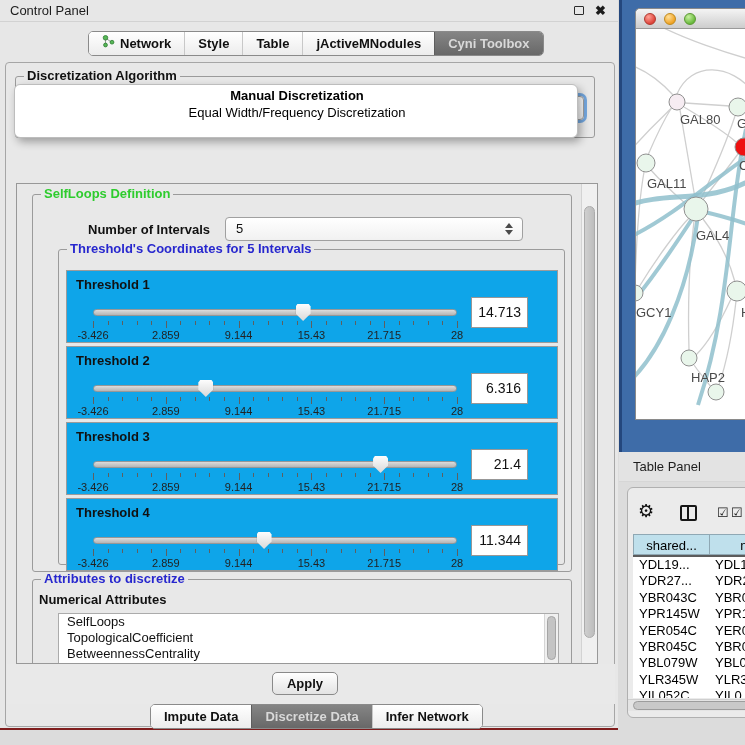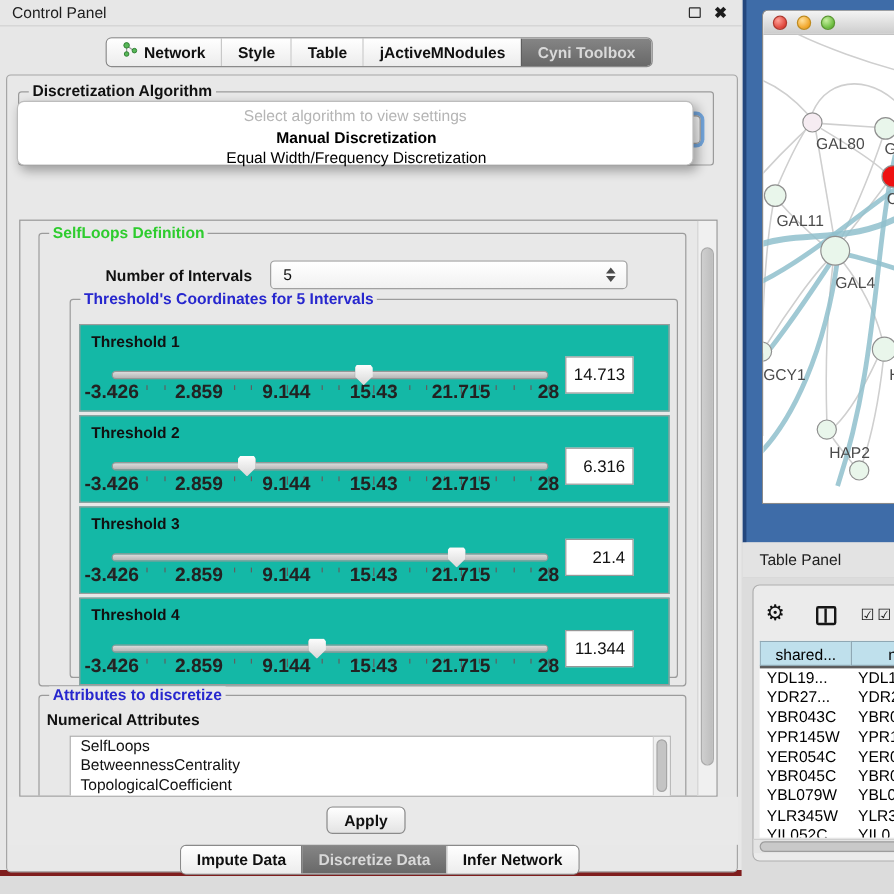--- a/index.html
+++ b/index.html
@@ -1,21 +1,21 @@
 <!DOCTYPE html>
 <html><head>
 <meta charset="utf-8">
 <style>
   html,body{margin:0;padding:0;background:#DCDCDC;}
   *{box-sizing:border-box;}
   .stage{position:relative;width:745px;height:745px;overflow:hidden;
          font-family:"Liberation Sans",sans-serif;color:#111;background:#DCDCDC;}
 
   
-  .control-panel{position:absolute;left:0;top:0;width:618px;height:730px;background:#E7E7E7;border-bottom:5px solid #7f1d1d;}
+  .control-panel{position:absolute;left:0;top:0;width:618px;height:730px;background:#E7E7E7;border-bottom:2px solid #7f1d1d;}
   .cp-titlebar{position:absolute;left:0;top:0;right:0;height:22px;border-bottom:1px solid #D2D2D2;}
   .cp-title{position:absolute;left:10px;top:0;line-height:22px;font-size:13px;color:#1d1d1d;}
   .float-ico{position:absolute;right:34px;top:6px;width:10px;height:9px;border:1.5px solid #2b2b2b;border-radius:1px;}
   .close-ico{position:absolute;right:12px;top:2px;font-size:13px;font-weight:bold;color:#1b1b1b;line-height:18px;}
 
   .segbar{display:flex;border:1px solid #8A8A8A;border-radius:5px;overflow:hidden;background:#fff;height:25px;}
   .seg{padding:0 13px;line-height:23px;font-size:13px;font-weight:600;color:#101010;
        background:linear-gradient(#ffffff,#ececec);display:flex;align-items:center;gap:5px;white-space:nowrap;}
   .seg + .seg{border-left:1px solid #C8C8C8;}
   .seg.selected{background:linear-gradient(#858585,#686868);color:#D9D9D9;border-left-color:#5e5e5e;}
@@ -53,32 +53,32 @@
   .scrollarea{position:absolute;left:10px;top:120px;width:582px;height:481px;border:1px solid #989898;background:#E8E8E8;overflow:hidden;}
   .vsb{position:absolute;top:0;right:0;bottom:0;width:16px;background:#F0F0F0;border-left:1px solid #D3D3D3;}
   .vsb-thumb{position:absolute;left:2px;top:22px;width:11px;height:432px;border:1px solid #ABABAB;border-radius:6px;
              background:linear-gradient(90deg,#CFCFCF,#BDBDBD);}
 
   #interval-group{left:15px;top:10px;width:540px;height:378px;}
   #noi-label{position:absolute;left:55px;top:27px;font-size:13px;font-weight:700;}
   #noi-combo{left:192px;top:22px;width:298px;}
   #thr-group{left:25px;top:54px;width:507px;height:316px;}
 
-  .thr-box{position:absolute;left:7px;width:492px;height:73px;border:1px solid #9B9B9B;background:#14b8a6;}
+  .thr-box{position:absolute;left:7px;width:492px;height:73px;border:1px solid #9B9B9B;background:#0ea5e9;}
   .thr-title{position:absolute;left:9px;top:6px;font-size:13px;font-weight:700;}
   .slider{position:absolute;left:26px;top:0;width:364px;height:73px;}
   .track{position:absolute;left:0;top:38px;width:364px;height:7px;border:1px solid #979797;border-radius:4px;
          background:linear-gradient(#DCDCDC,#B5B5B5);}
   .thumb{position:absolute;top:33px;width:15px;height:17px;
          clip-path:polygon(12% 0,88% 0,100% 14%,100% 56%,50% 100%,0 56%,0 14%);
          background:linear-gradient(#FDFDFD,#D8D8D8);filter:drop-shadow(0 0 1px #6f6f6f);}
   .tick{position:absolute;width:1px;background:#5f5f5f;top:50px;}
   .tick.minor{height:4px;}
   .tick.major{height:7px;}
-  .tlabel{position:absolute;top:48px;transform:translateX(-50%);font-size:16px;font-weight:700;color:#222;white-space:nowrap;}
+  .tlabel{position:absolute;top:58px;transform:translateX(-50%);font-size:11px;font-weight:400;color:#222;white-space:nowrap;}
   .thr-value{position:absolute;left:404px;top:26px;width:57px;height:31px;background:#fff;border:1px solid #979797;
              font-size:14px;line-height:29px;text-align:right;padding-right:6px;}
 
   #attrs-group{left:15px;top:395px;width:540px;height:150px;}
   #attrs-heading{position:absolute;left:6px;top:12px;font-size:13px;font-weight:700;}
   .attr-list{position:absolute;left:25px;top:33px;width:501px;height:120px;background:#fff;border:1px solid #ABABAB;}
   .attr-item{font-size:13px;line-height:16px;padding-left:8px;white-space:nowrap;}
   .list-vsb{position:absolute;top:0;right:0;bottom:0;width:14px;background:#F0F0F0;border-left:1px solid #D5D5D5;}
   .list-vsb-thumb{position:absolute;left:2px;top:2px;width:9px;height:44px;background:#C4C4C4;border:1px solid #A5A5A5;border-radius:5px;}
 
@@ -159,21 +159,20 @@
         <span class="gb-label">Discretization Algorithm</span>
       </div>
       <div class="combo focused" id="algo-combo">
         <span class="stepper">
             <span class="up"></span>
             <span class="dn"></span>
           </span>
       </div>
 
       <div class="popup">
-        <div class="popup-prompt">Select algorithm to view settings</div>
         <div class="popup-item bold">Manual Discretization</div>
         <div class="popup-item">Equal Width/Frequency Discretization</div>
       </div>
 
 
       <div class="scrollarea">
         <div class="groupbox" id="interval-group">
           <span class="gb-label gb-green">SelfLoops Definition</span>
           <span id="noi-label">Number of Intervals</span>
           <div class="combo" id="noi-combo">
@@ -347,22 +346,22 @@
                 <div class="thr-value">11.344</div>
               </div>
             </div>
         </div>
 
         <div class="groupbox" id="attrs-group">
           <span class="gb-label gb-blue">Attributes to discretize</span>
           <span id="attrs-heading">Numerical Attributes</span>
           <div class="attr-list" id="attr-list">
             <div class="attr-item">SelfLoops</div>
+              <div class="attr-item">TopologicalCoefficient</div>
               <div class="attr-item">BetweennessCentrality</div>
-              <div class="attr-item">TopologicalCoefficient</div>
               <div class="list-vsb">
                 <div class="list-vsb-thumb"></div>
               </div>
           </div>
         </div>
 
         <div class="vsb">
             <div class="vsb-thumb"></div>
           </div>
       </div>

